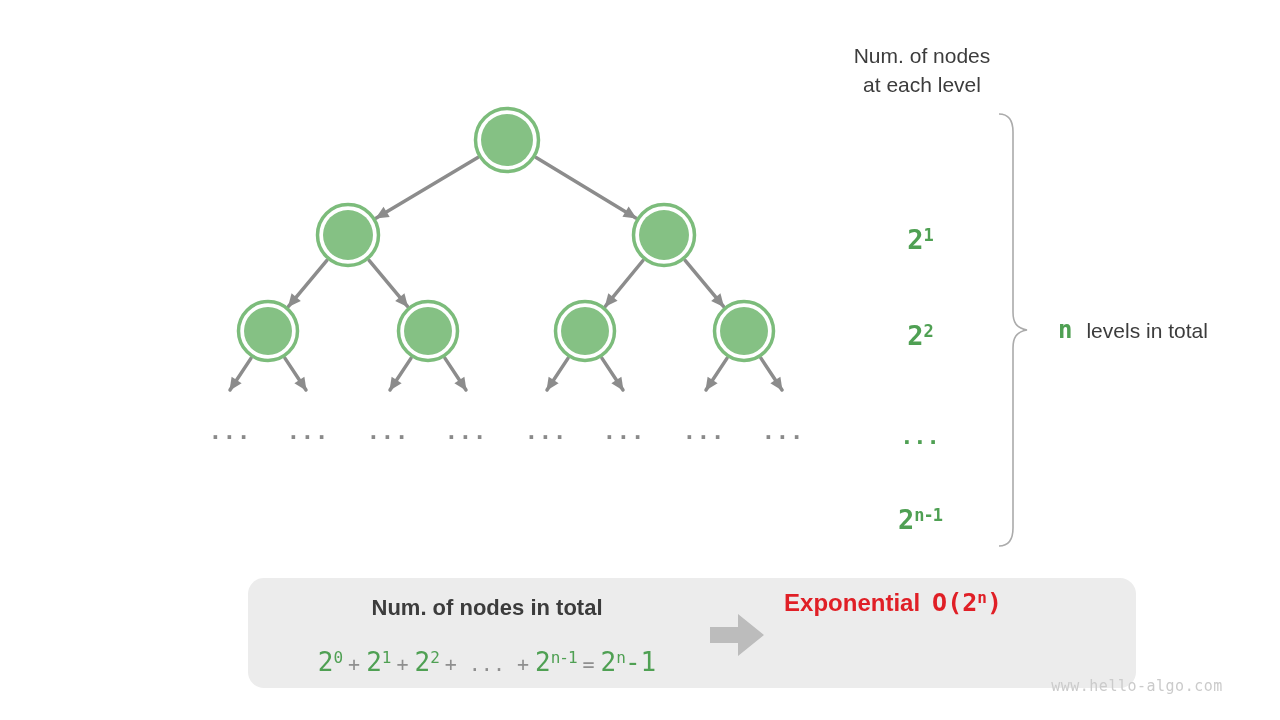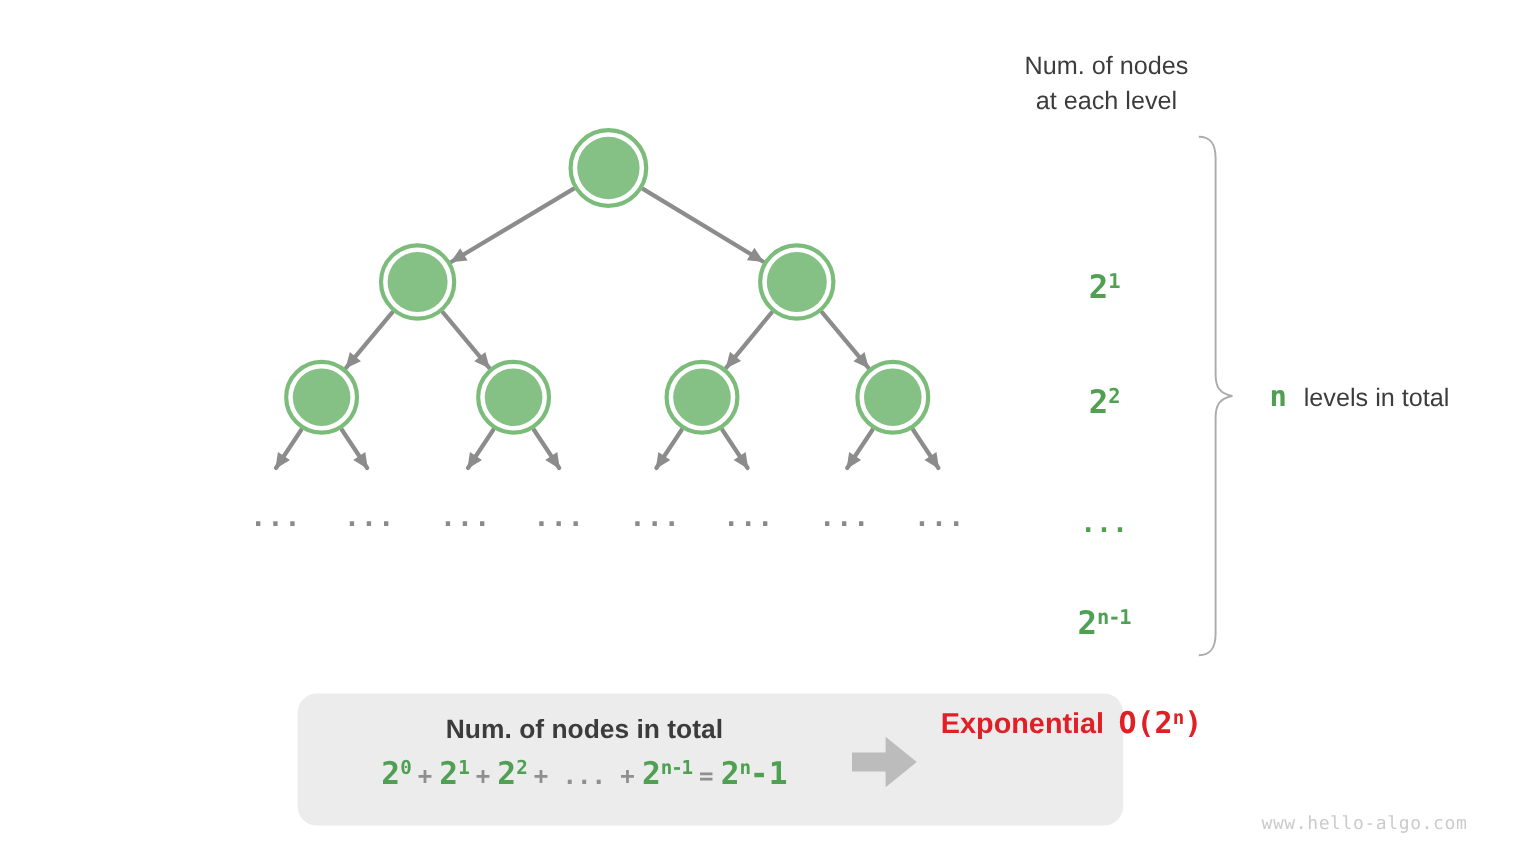--- a/index.html
+++ b/index.html
@@ -35,30 +35,30 @@
     text-align: center;
   }
   .brace-label .n {
     font-family: "DejaVu Sans Mono", monospace; font-weight: bold;
     font-size: 24px; color: #4fa053; margin-right: 14px;
   }
   .brace-label .lbl { font-size: 21px; color: #3c3c3c; }
 
   
   .summary-box {
-    position: absolute; left: 248px; top: 578px; width: 688px; height: 110px;
+    position: absolute; left: 248px; top: 578px; width: 888px; height: 110px;
     background: #ececec; border-radius: 16px; padding-left: 24px;
   }
   .col-left  { position: absolute; left: 14px;  top: 0; width: 450px; text-align: center; }
   .col-right { position: absolute; left: 520px; top: 0; width: 250px; text-align: center; }
   .box-title { margin-top: 17px; font-size: 22px; font-weight: bold; color: #3c3c3c; white-space: nowrap; }
 
   .formula {
-    margin-top: 9px; white-space: nowrap;
-    font-family: "DejaVu Sans Mono", monospace; font-weight: bold;
+    margin-top: 26px; white-space: nowrap;
+    font-family: "DejaVu Sans Mono", monospace; font-weight: normal;
   }
   .formula .term { font-size: 26px; color: #4fa053; }
   .formula .term sup { font-size: 16px; vertical-align: 8px; letter-spacing: -1px; }
   .formula .op { font-size: 20px; color: #8f8f8f; margin: 0 6px; }
   .formula .dots { letter-spacing: 0; }
 
   .block-arrow { position: absolute; left: 462px; top: 34px; }
 
   .complexity { margin-top: 10px; white-space: nowrap; color: #e01f26; font-weight: bold; }
   .complexity .name { font-size: 24px; font-family: "Liberation Sans", sans-serif; margin-right: 12px; }

